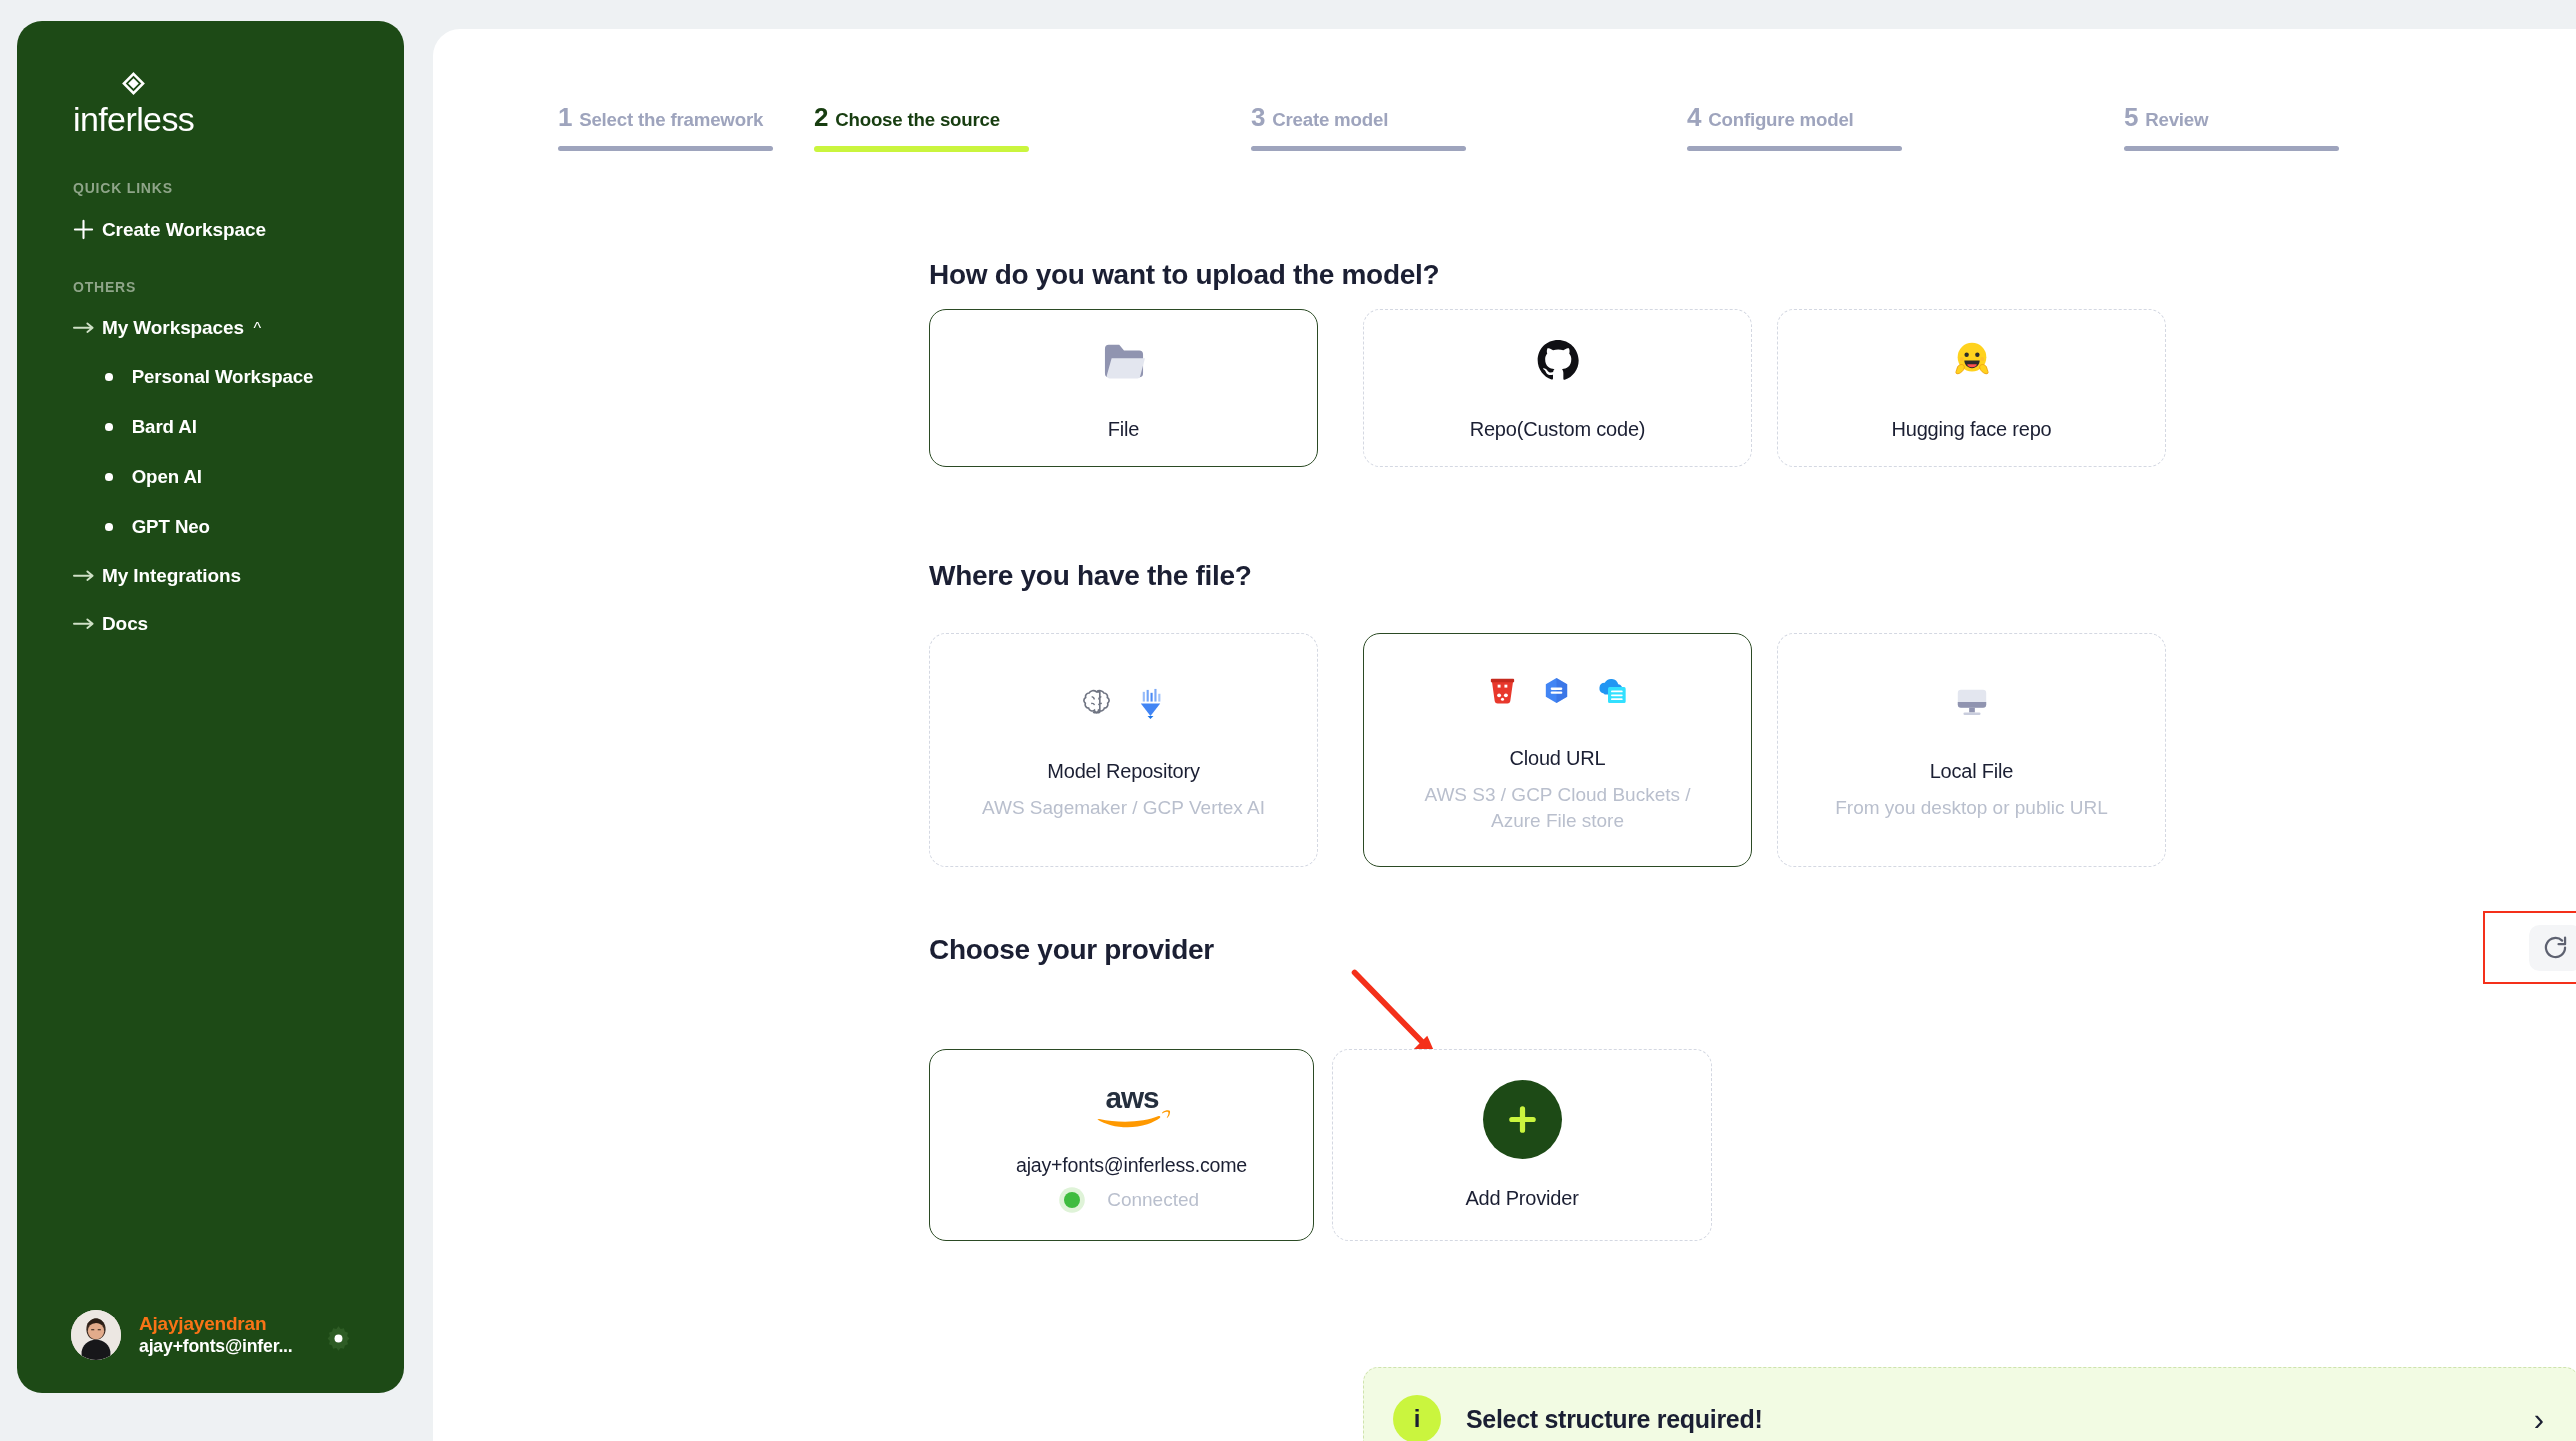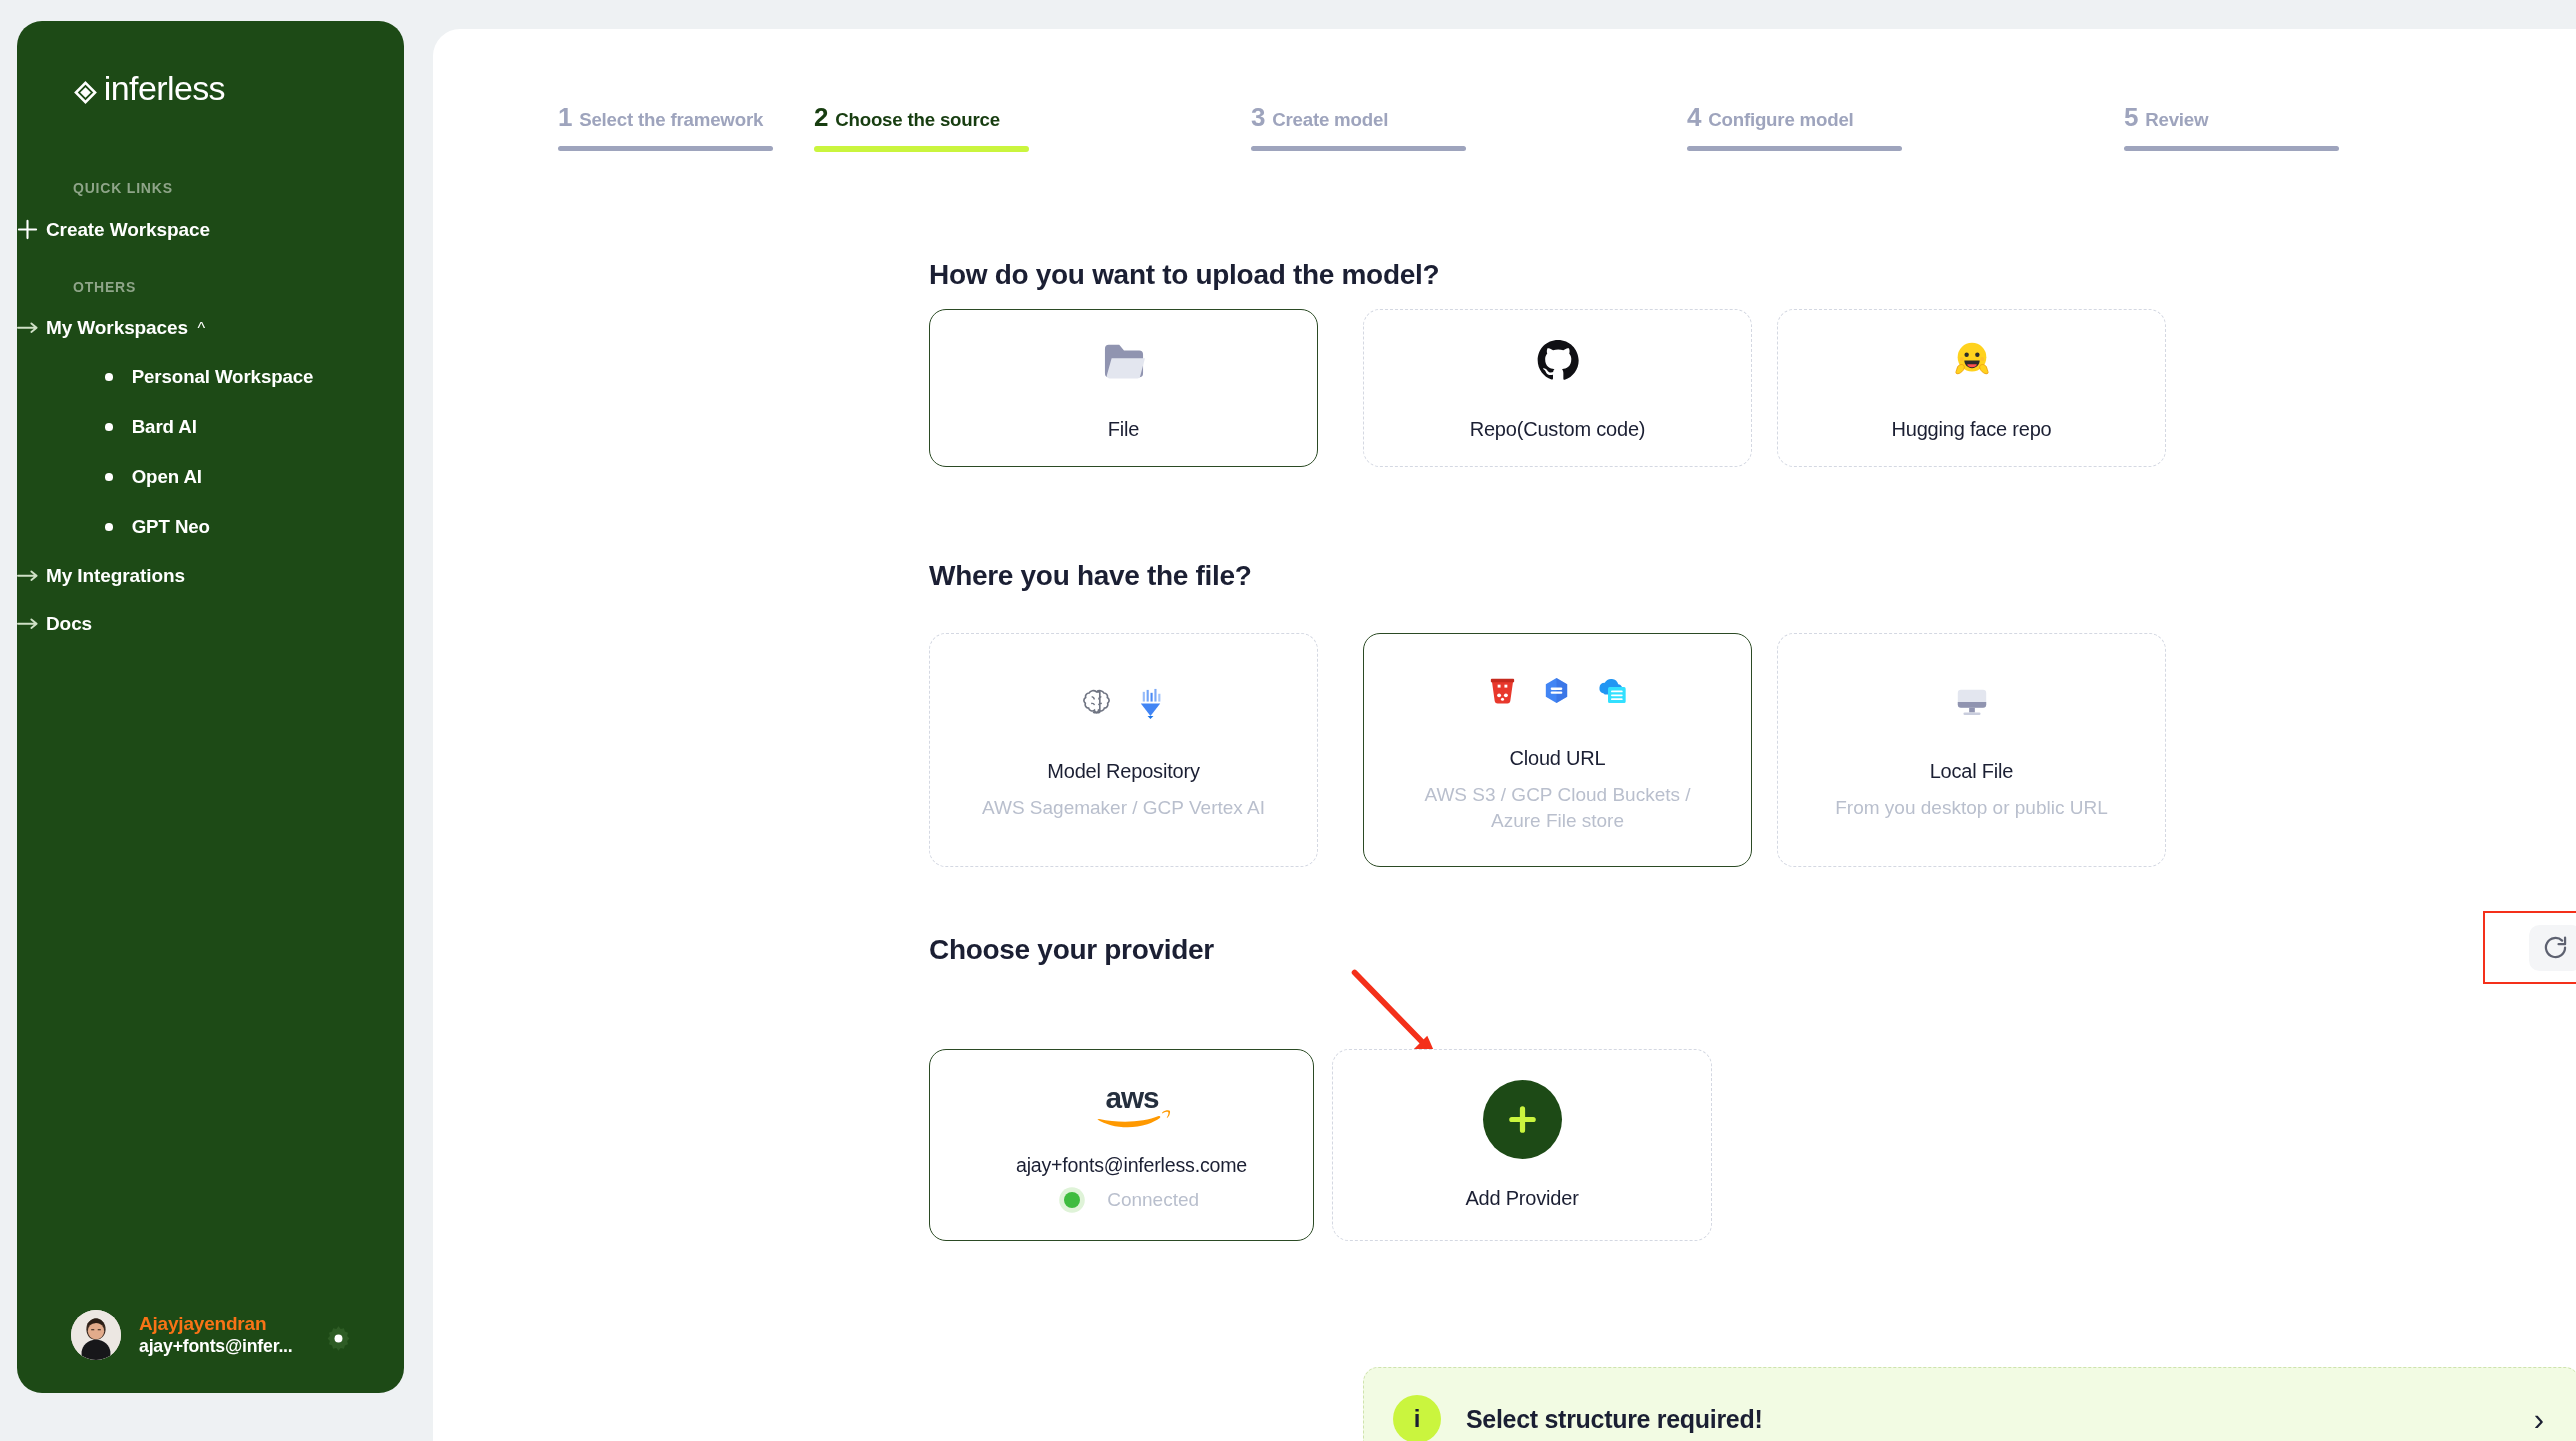--- a/index.html
+++ b/index.html
@@ -14,35 +14,35 @@
   
   .sidebar {
     position: absolute; left: 17px; top: 21px;
     width: 387px; height: 1372px;
     background: #1d4a16;
     border-radius: 25px;
     overflow: hidden;
   }
   .brand {
     position: absolute; left: 56px; top: 50px;
-    display: flex; align-items: flex-end; gap: 5.8px;
+    display: flex; align-items: center; gap: 5.8px; flex-direction: column;
   }
   .brand-mark { width: 25px; height: 25px; display:block; }
   .brand-name {
     color: #ffffff; font-size: 34px; font-weight: 500;
     letter-spacing: -0.6px; line-height: 1;
   }
   .nav { position: absolute; left: 0; top: 134px; width: 387px; }
   .nav-section-title {
     color: #8fa589; font-size: 14px; font-weight: 700;
     letter-spacing: 0.8px; margin: 25px 0 9.6px 56px;
   }
   .nav-row {
     display: flex; align-items: center;
-    height: 48px; cursor: pointer;
+    height: 48px; padding-left: 56px; cursor: pointer;
   }
   .nav-row .glyph {
     width: 29px; display: flex; align-items: center;
     color: #cfe0c6; flex: 0 0 29px;
   }
   .nav-row .label {
     color: #ffffff; font-size: 19px; font-weight: 700;
     letter-spacing: -0.1px;
   }
   .nav-row.sub { padding-left: 88px; height: 50px; }

